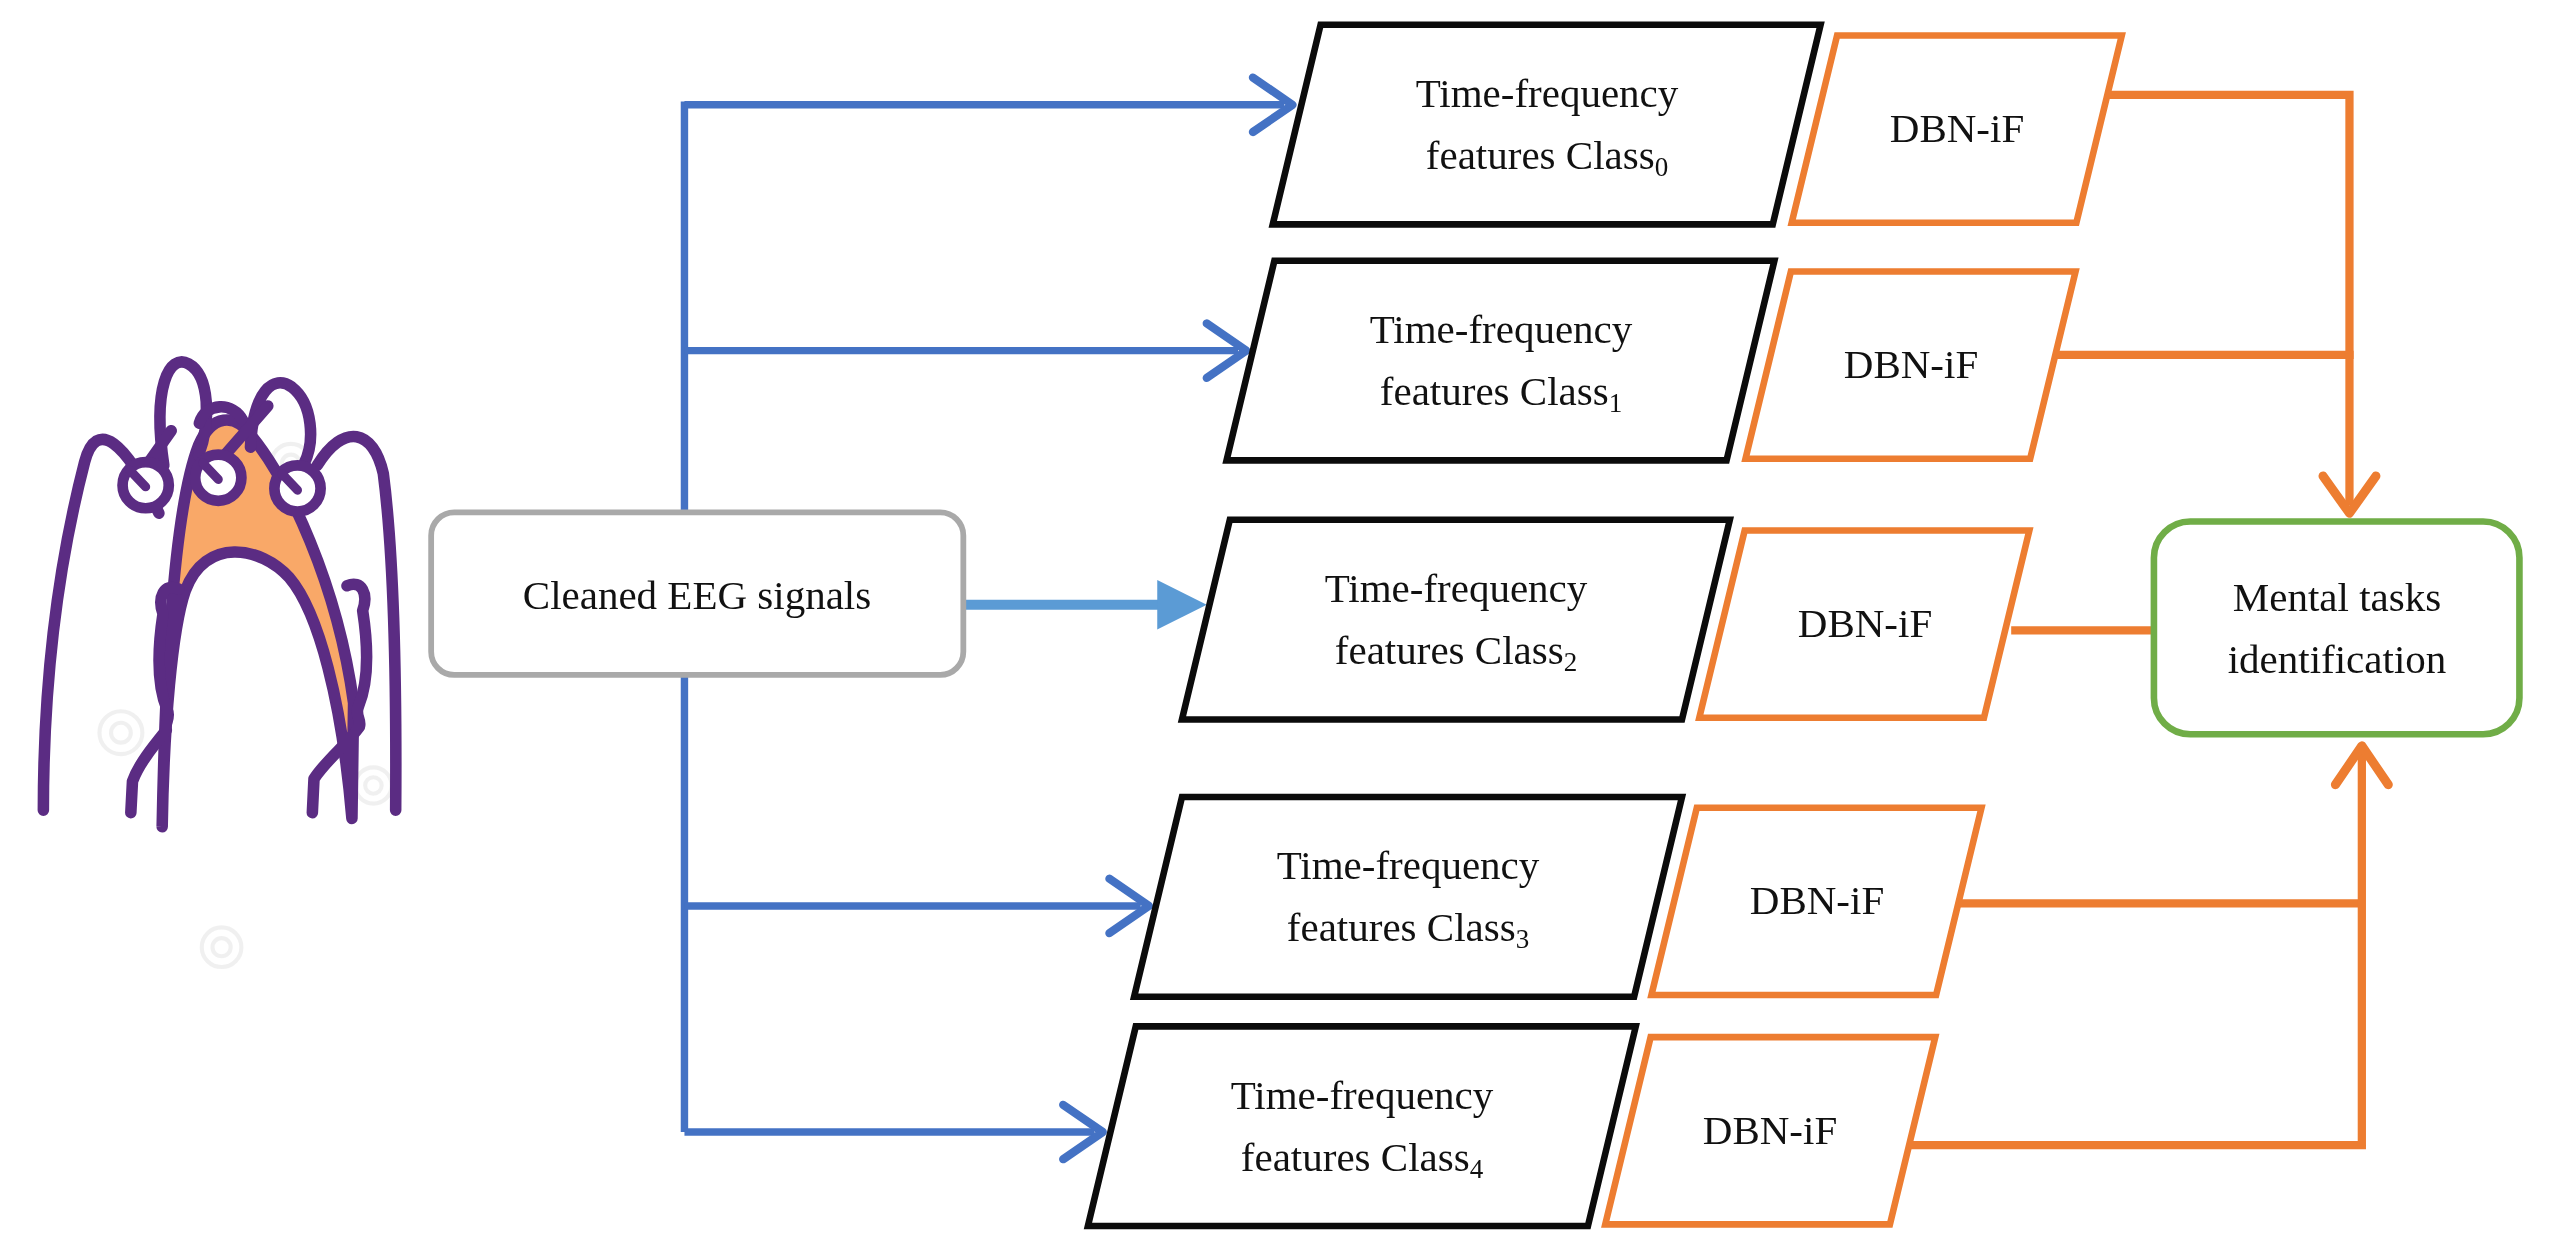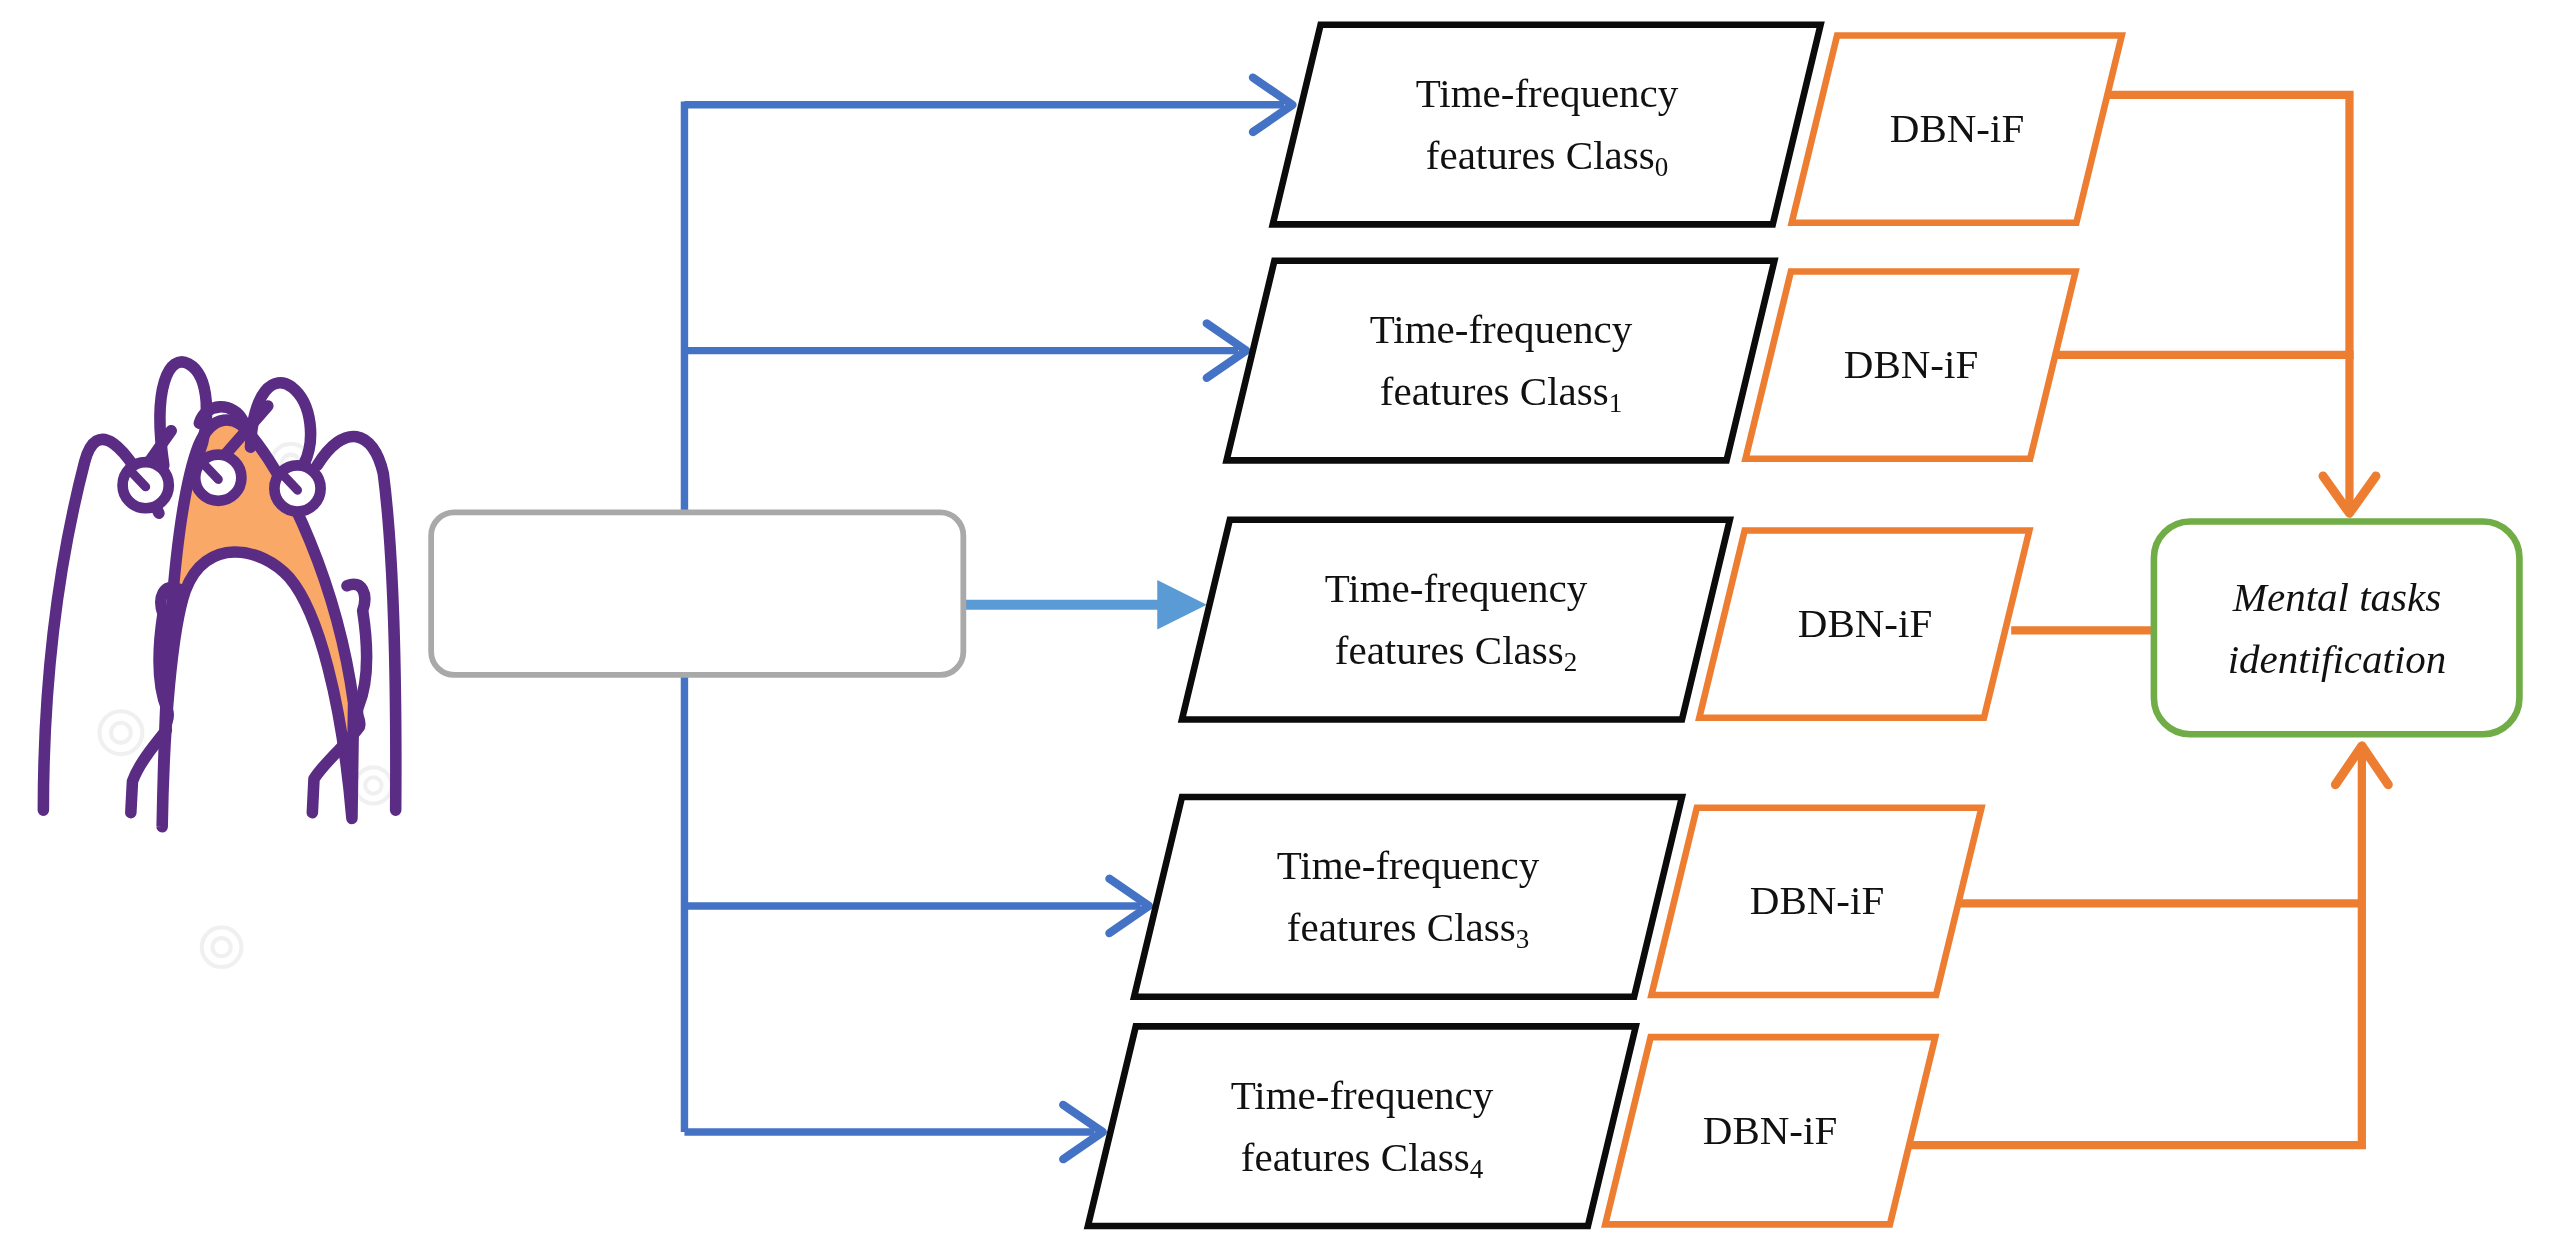--- a/index.html
+++ b/index.html
@@ -128,20 +128,21 @@
         <circle cx="360" cy="592" r="28"></circle>
       </g>
       <g stroke="#5B2C83" stroke-width="11" stroke-linecap="round">
         <path d="M 176 590 L 157 570"></path>
         <path d="M 264 581 L 245 561"></path>
         <path d="M 360 594 L 341 574"></path>
       </g>
     </g>
   </svg>
 
+  <div class="lbl" style="left:697px;top:596px;">Cleaned EEG signals</div>
 
   <div class="lbl" style="left:1547px;top:125px;">
     <span>Time-frequency</span><br>
     <span>features Class</span><span class="sub">0</span>
   </div>
   <div class="lbl" style="left:1501px;top:361px;">
     <span>Time-frequency</span><br>
     <span>features Class</span><span class="sub">1</span>
   </div>
   <div class="lbl" style="left:1456px;top:620px;">
@@ -156,19 +157,19 @@
     <span>Time-frequency</span><br>
     <span>features Class</span><span class="sub">4</span>
   </div>
 
   <div class="lbl" style="left:1957px;top:129px;">DBN-iF</div>
   <div class="lbl" style="left:1911px;top:365px;">DBN-iF</div>
   <div class="lbl" style="left:1865px;top:624px;">DBN-iF</div>
   <div class="lbl" style="left:1817px;top:901px;">DBN-iF</div>
   <div class="lbl" style="left:1770px;top:1131px;">DBN-iF</div>
 
-  <div class="lbl" style="left:2337px;top:628px;font-style:italic;">
+  <div class="lbl" style="left:2337px;top:628px;">
     <span>Mental tasks</span><br>
     <span>identification</span>
   </div>
 
 </div>
 
 
 </body></html>

